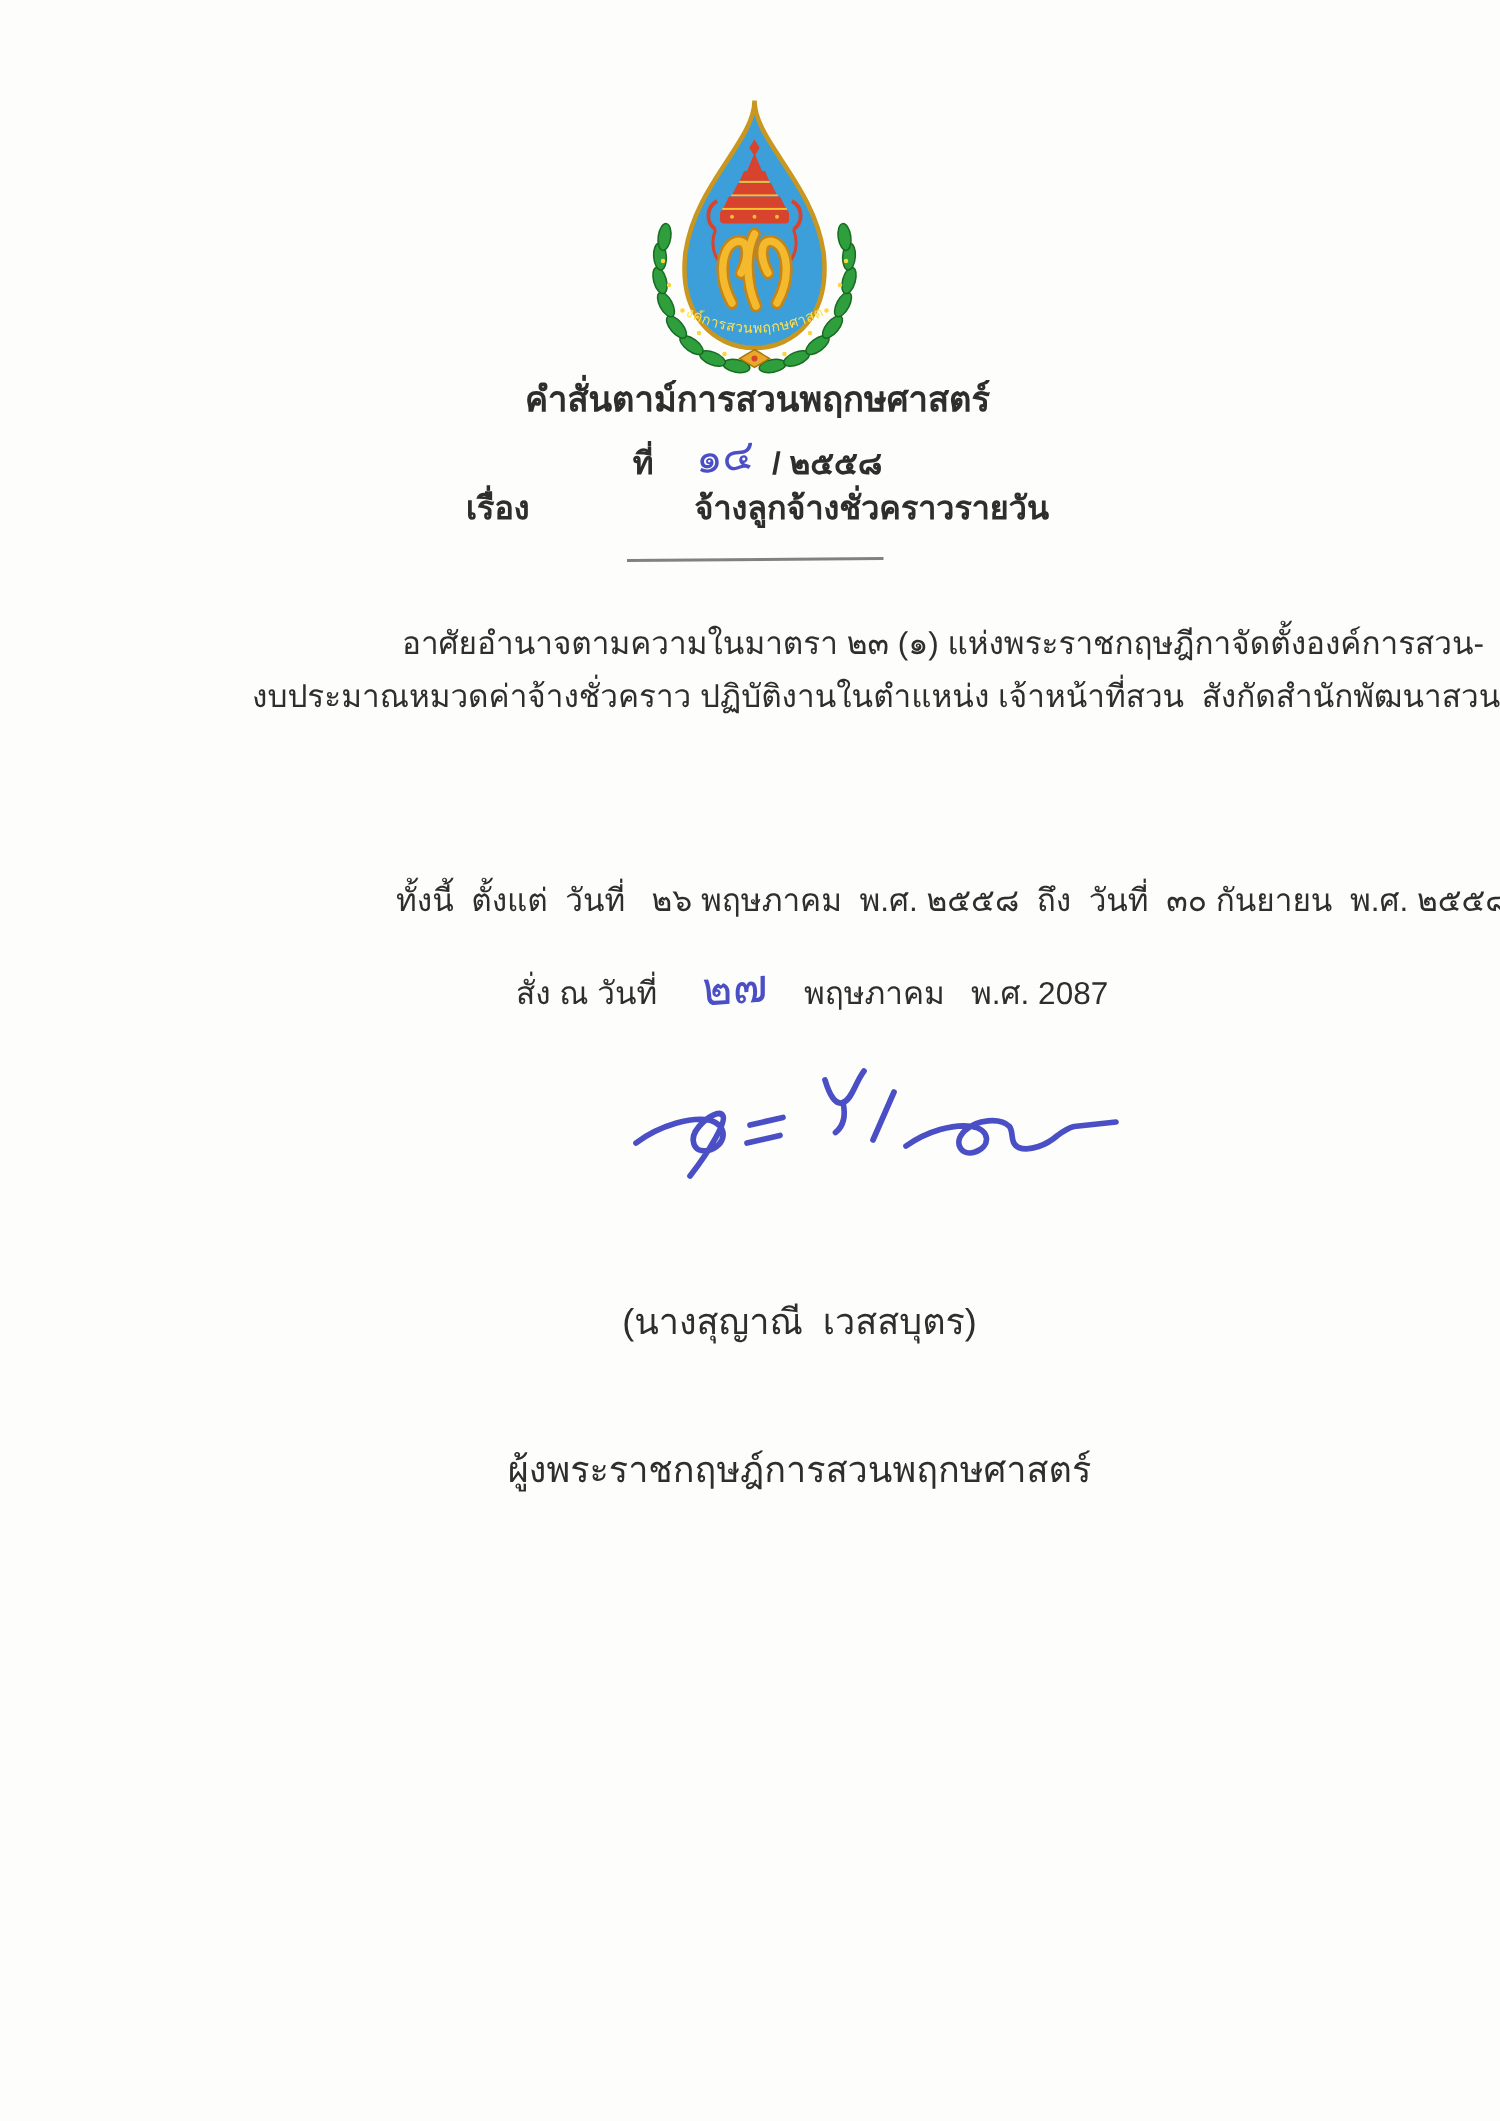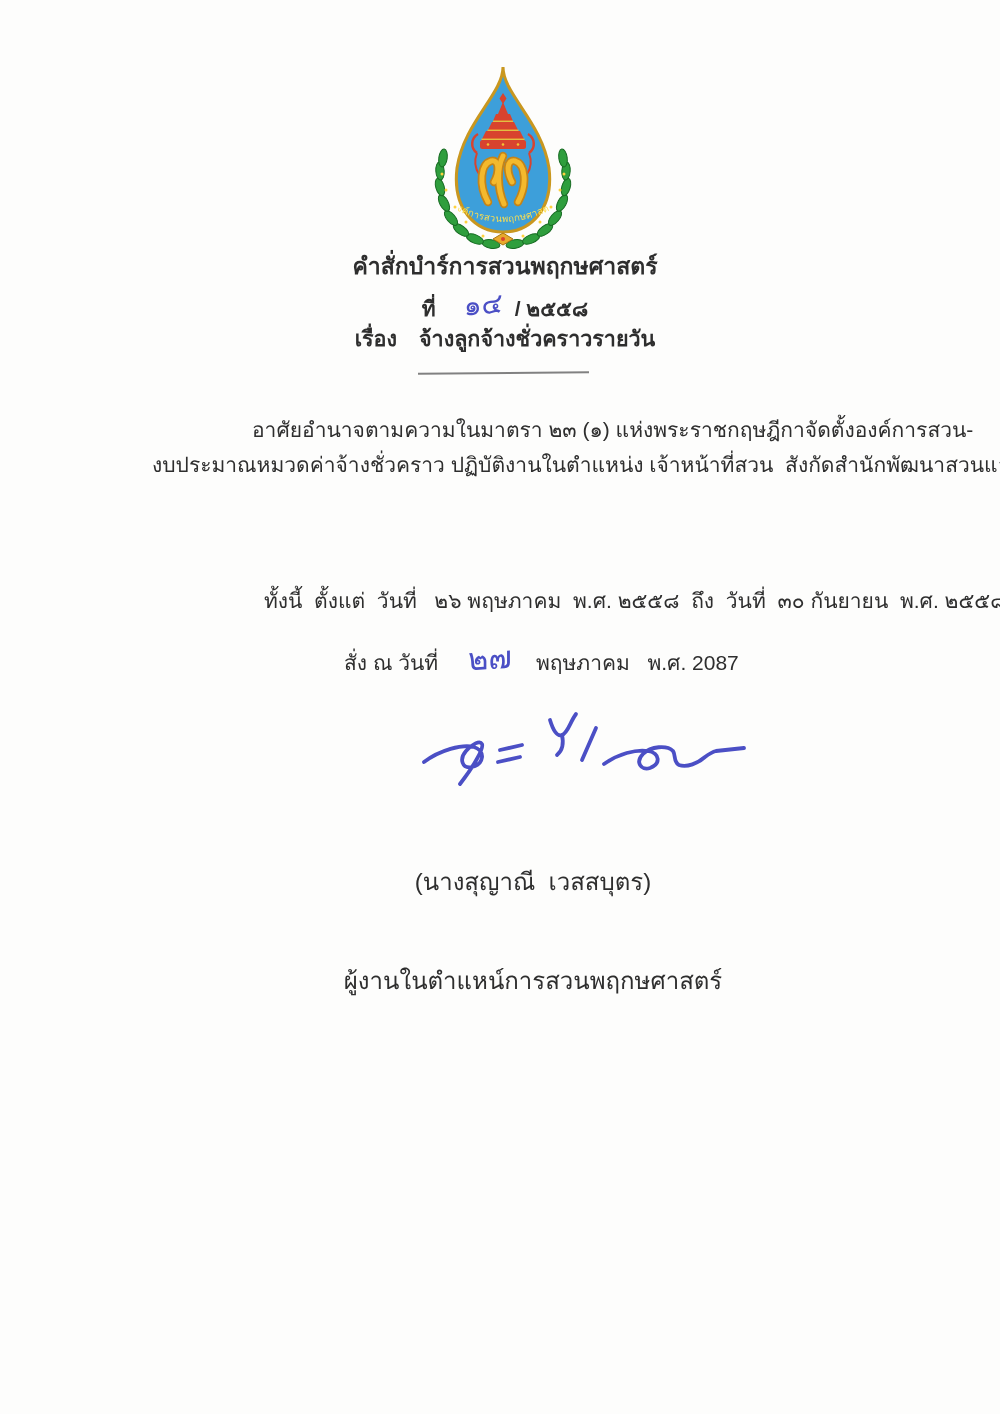--- a/index.html
+++ b/index.html
@@ -31,30 +31,30 @@
   .hand-num{
     font-size:28px;
     margin:0 12px 0 28px;
     position:relative;top:-2px;
     display:inline-block;
     transform:rotate(-5deg) skewX(-4deg);
   }
   .subject-line{
     top:321px;left:505px;
     font-size:21.5px;font-weight:700;
-    display:flex;align-items:center;white-space:pre;
+    display:flex;align-items:center;white-space:pre;gap:44px;
   }
   .subject-line .gap{display:inline-block;width:22px;}
   .divider{
     top:372px;left:418px;width:171px;height:2px;
     background:#818181;
     transform:rotate(-0.45deg);
   }
   .para1{
-    top:412px;left:152px;width:710px;
+    top:412px;left:168px;width:710px;
     font-size:21px;line-height:35px;
   }
   .para1 .bline{white-space:pre;}
   .para1 .bline.indent{padding-left:100px;}
   .para2{
     top:583px;left:264px;
     font-size:21px;line-height:35px;
     white-space:pre;
   }
   .issued-line{
@@ -156,21 +156,21 @@
         <path d="M60,138 C50,120 53,100 63,97 C71,95 72,107 66,118"></path>
         <path d="M90,138 C100,120 97,100 87,97 C79,95 78,107 84,118"></path>
       </g>
     </g>
 
     <text font-size="9.5" fill="#ffdf4d" letter-spacing="0.3" font-family="&quot;Liberation Sans&quot;,&quot;DejaVu Sans&quot;,sans-serif">
       <textPath href="#arcText" startOffset="50%" text-anchor="middle">องค์การสวนพฤกษศาสตร์</textPath>
     </text>
   </svg>
 
-  <div class="abs center-x doc-title">คำสั่กบำร์การสวนพฤกษศาสตร์</div>
+  <div class="abs center-x doc-title">คำสั่นตาม์การสวนพฤกษศาสตร์</div>
 
   <div class="abs center-x num-line">
     <span>ที่</span>
     <span class="hand hand-num">๑๔</span>
     <span>/ ๒๕๕๘</span>
   </div>
 
   <div class="abs center-x subject-line">
     <span>เรื่อง</span>
     <span class="gap"></span>
@@ -199,16 +199,16 @@
       <path d="M88,62 L110,57"></path>
       <path d="M140,20 C143,30 147,37 152,35 C158,33 160,22 166,14"></path>
       <path d="M152,35 C154,44 152,51 147,55"></path>
       <path d="M186,28 L172,60"></path>
       <path d="M194,64 C208,54 226,49 238,51 C250,53 251,64 240,68 C231,71 225,62 233,54 C241,46 257,45 263,51 C266,55 263,62 269,65 C277,68 288,63 295,57 C299,54 302,52 306,51 L334,48"></path>
     </g>
   </svg>
 
   <div class="abs center-x signer">
     <div>(นางสุญาณี  เวสสบุตร)</div>
-    <div>ผู้งานในตำแหน์การสวนพฤกษศาสตร์</div>
+    <div>ผู้งพระราชกฤษฎ์การสวนพฤกษศาสตร์</div>
   </div>
 
 </div>
 
 </body></html>

